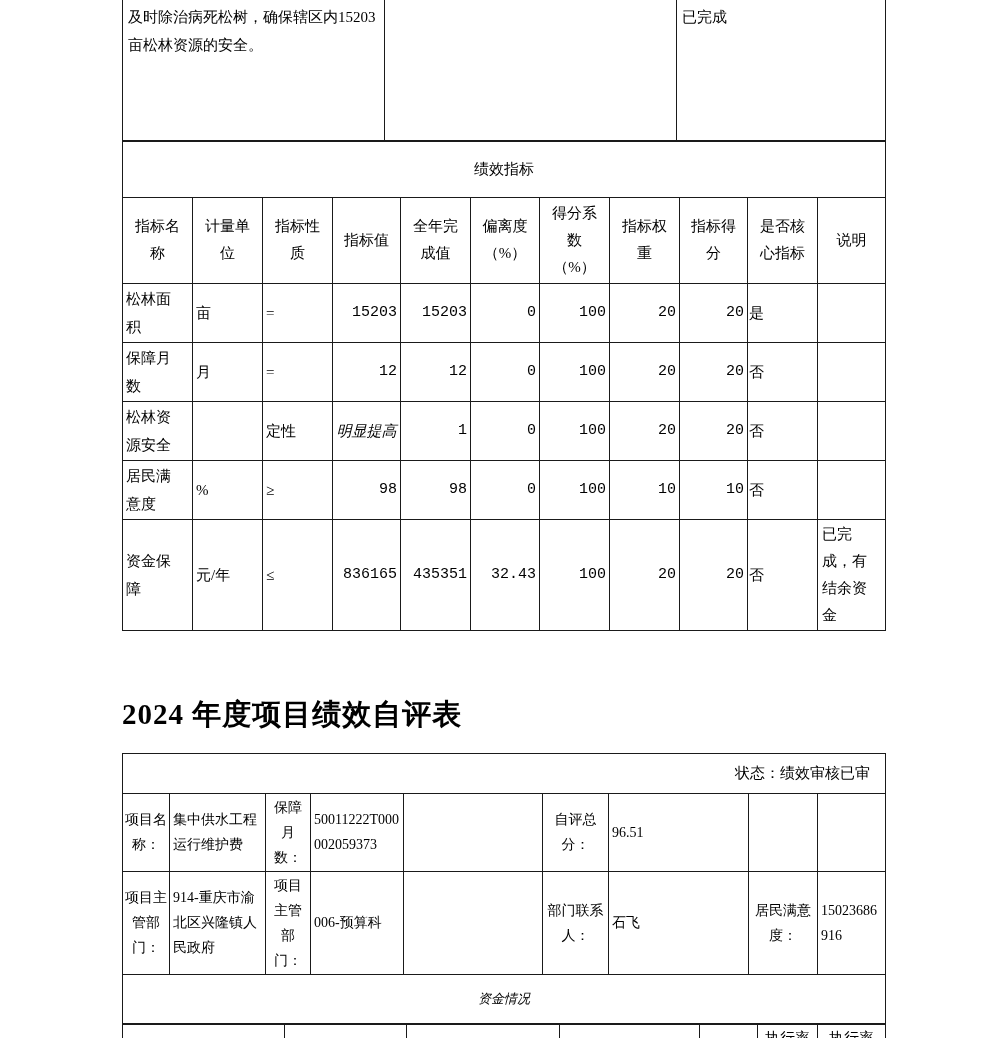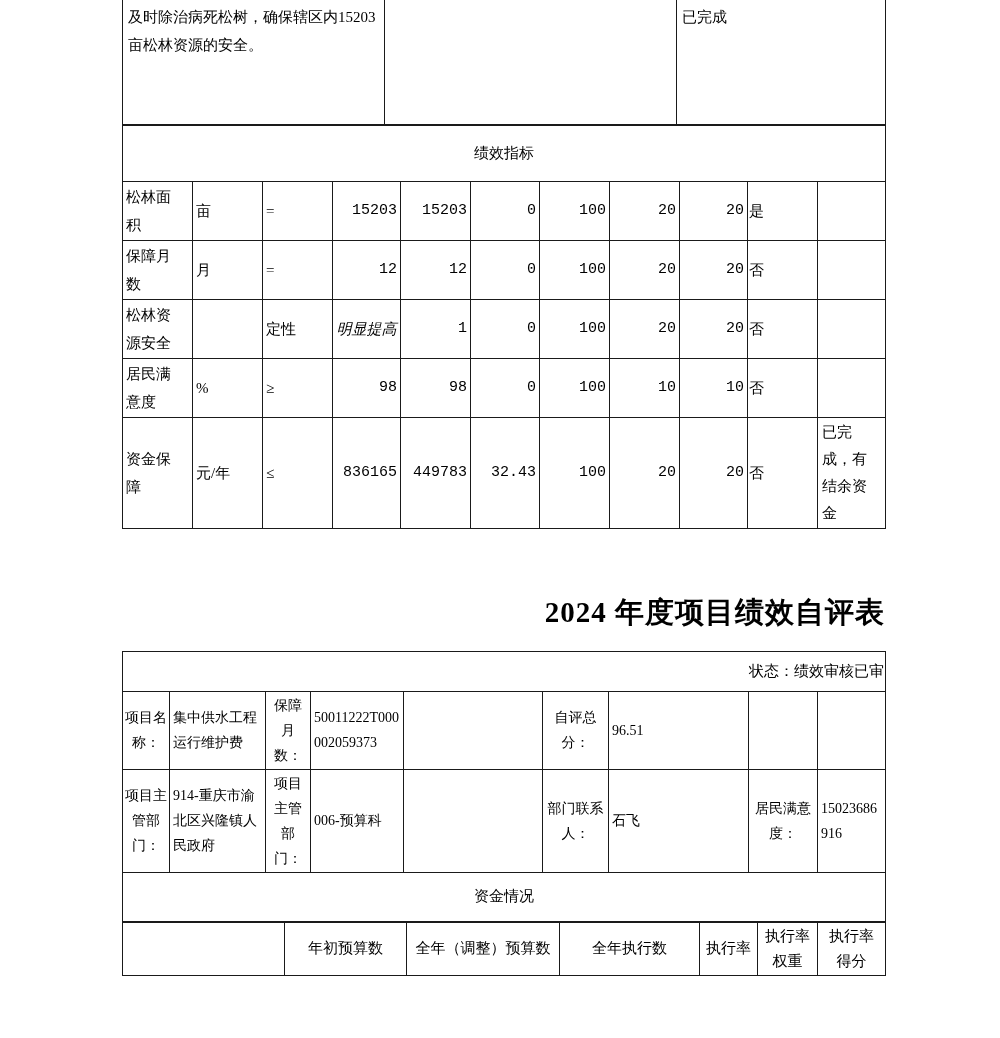--- a/index.html
+++ b/index.html
@@ -31,44 +31,44 @@
   .ind .hdr td { text-align:center; padding:1px 6px; line-height:27px; }
   .ind td.name { padding:1px 7px 1px 3px; }
   .ind td.sym { padding:1px 3px; }
   .ind td.core { padding:1px 1px; }
   .ind td.note { padding:1px 4px; line-height:27px; }
 
   
   .t2 td { font-size:14px; line-height:25px; }
   .t2 td.lbl { text-align:center; padding:1px 2px; }
   .t2 td.val { text-align:left; padding:1px 3px; }
-  .t2 .status-cell { text-align:right; padding:1px 1px; font-size:15px; }
-  .t2 .section-cell { font-size:15px; }
+  .t2 .status-cell { text-align:right; padding:1px 15px; font-size:15px; }
+  .t2 .section-cell { font-size:13px;font-style:italic; }
   .fund .hdr td { text-align:center; padding:1px 4px; line-height:25px; font-size:15px; }
 
   .doc-title {
     margin-top:58px; height:50px; line-height:50px;
-    text-align:right; font-size:29px; font-weight:bold;
+    text-align:left; font-size:29px; font-weight:bold;
     letter-spacing:1px;
   }
   .t2 { margin-top:14px; }
 </style>
 </head>
 <body>
 
 <div class="content">
 
   <table class="tbl frag">
     <colgroup>
         <col style="width:262px">
         <col style="width:292px">
         <col style="width:209px">
       </colgroup>
     <tbody>
-        <tr style="height:124px">
+        <tr style="height:140px">
       <td class="al">及时除治病死松树，确保辖区内15203 亩松林资源的安全。</td>
       <td class="al"></td>
       <td class="al">已完成</td>
     </tr>
   </tbody>
     </table>
 
   <table class="tbl ind">
     <colgroup>
       <col style="width:70px">
@@ -79,20 +79,33 @@
         <col style="width:69px">
         <col style="width:70px">
         <col style="width:70px">
       <col style="width:68px">
         <col style="width:70px">
         <col style="width:68px">
     </colgroup>
     <tbody>
         <tr style="height:56px">
       <td colspan="11" class="section-cell">绩效指标</td>
+    </tr>
+    <tr class="hdr" style="height:86px">
+      <td>指标名称</td>
+      <td>计量单位</td>
+      <td>指标性质</td>
+      <td>指标值</td>
+      <td>全年完成值</td>
+      <td>偏离度（%）</td>
+      <td>得分系数（%）</td>
+      <td>指标权重</td>
+      <td>指标得分</td>
+      <td>是否核心指标</td>
+      <td>说明</td>
     </tr>
     <tr style="height:55px">
       <td class="name">松林面积</td>
       <td class="sym">亩</td>
       <td class="sym">=</td>
       <td class="num">15203</td>
       <td class="num">15203</td>
       <td class="num">0</td>
       <td class="num">100</td>
       <td class="num">20</td>
@@ -137,21 +150,21 @@
       <td class="num">10</td>
       <td class="num">10</td>
       <td class="core">否</td>
       <td class="note"></td>
     </tr>
     <tr style="height:110px">
       <td class="name">资金保障</td>
       <td class="sym">元/年</td>
       <td class="sym">≤</td>
       <td class="num">836165</td>
-      <td class="num">449783</td>
+      <td class="num">435351</td>
       <td class="num">32.43</td>
       <td class="num">100</td>
       <td class="num">20</td>
       <td class="num">20</td>
       <td class="core">否</td>
       <td class="note">已完成，有结余资金</td>
     </tr>
   </tbody>
     </table>
 

